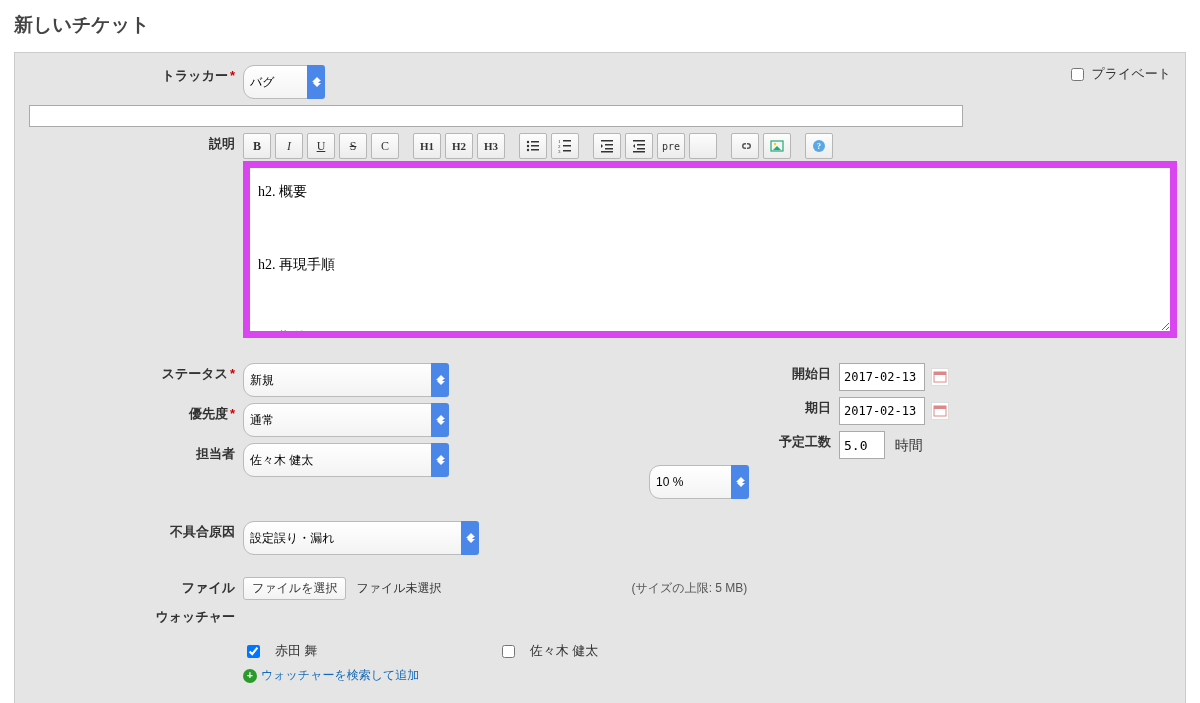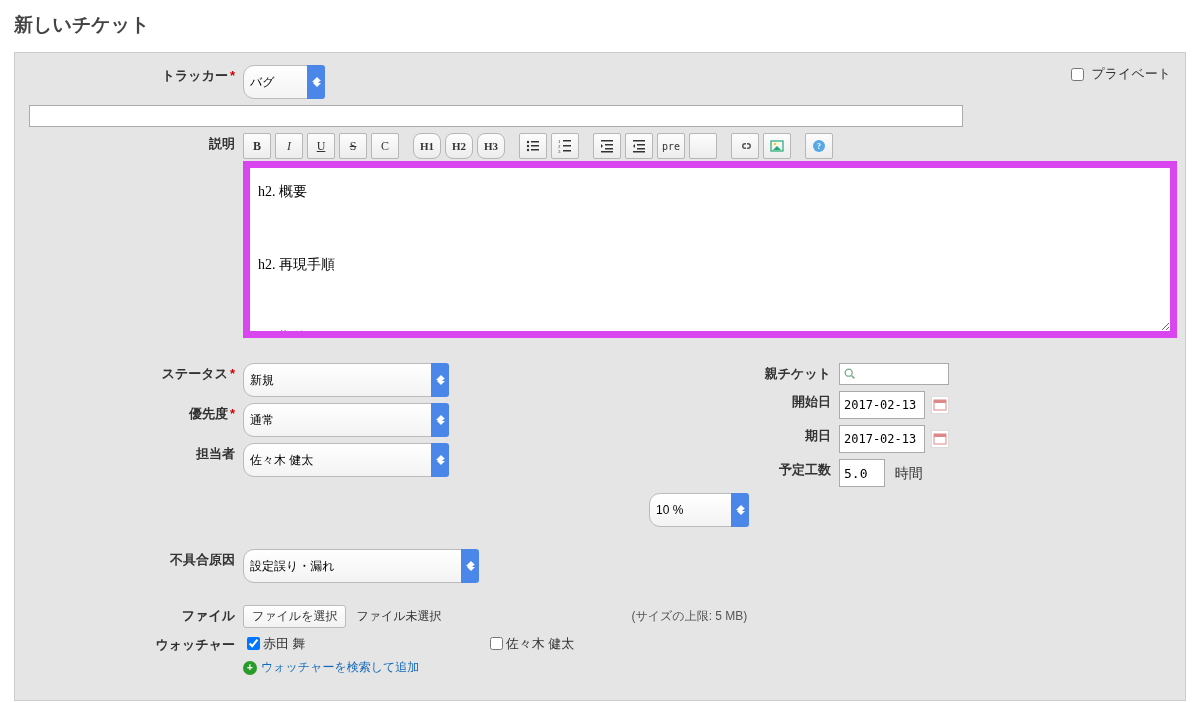--- a/index.html
+++ b/index.html
@@ -103,21 +103,21 @@
     background: linear-gradient(#fdfdfd,#ececec);
     border-radius: 2px;
     display: inline-flex;
     align-items: center;
     justify-content: center;
     font-size: 12px;
     font-family: Georgia, serif;
     color: #333;
     cursor: pointer;
   }
-  .tb-btn.h { font-weight: bold; font-size: 11px; border-radius: 8px;}
+  .tb-btn.h { font-weight: bold; font-size: 11px;}
   .tb-sep { width: 6px; }
   textarea.desc {
     width: 934px;
     height: 177px;
     border: 7px solid #d946ef;
     padding: 6px 8px;
     font-size: 14px;
     font-family: Liberation Serif, serif;
     resize: both;
     line-height: 2.6;
@@ -160,21 +160,21 @@
     border:1px solid #bbb;
     background:linear-gradient(#fff,#f2f2f2);
     border-radius:3px;
     padding: 2px 8px;
     font-size:12px;
     cursor:pointer;
   }
   .file-status { font-size:12px; color:#333;}
   .hint { color:#555; font-size:12px; margin-left: 180px;}
   .watchers { display:flex; gap: 180px; align-items:center;}
-  .watcher-item { display:flex; align-items:center; gap:0;}
+  .watcher-item { display:flex; gap:12px;margin-top:36px;}
   .add-watcher { margin-top:6px; display:flex; align-items:center; gap:4px;}
   .add-watcher a { color:#1469b8; text-decoration:none; font-size:12px;}
   .plus-ico { width:14px; height:14px; background:#2a9b2a; border-radius:50%; display:inline-flex;align-items:center;justify-content:center;color:#fff;font-size:10px;font-weight:bold;line-height:1;}
   .gap-v { height: 16px; }
   .tb-btn svg { width:16px;height:16px;}
 </style>
 </head>
 <body>
 
 <h2 class="page-title">新しいチケット</h2>
@@ -312,32 +312,20 @@
       <div class="row">
         <div class="label-col">担当者</div>
         <div class="field-col">
           <span class="select-wrap"><select class="apple-select" style="width:206px"><option>佐々木 健太</option></select><span class="select-caret-double"></span></span>
         </div>
       </div>
     </div>
 
     <div class="colR">
       <div class="row">
-        <div class="label-col">親チケット</div>
-        <div class="field-col">
-          <span class="search-wrap">
-            <svg viewBox="0 0 16 16">
-                <circle cx="6.5" cy="6.5" r="4" fill="none" stroke="#7a8" stroke-width="1.5"></circle>
-                <line x1="10" y1="10" x2="13" y2="13" stroke="#7a8" stroke-width="1.8"></line>
-              </svg>
-            <input type="text" class="search-icon-input" value="" style="">
-          </span>
-        </div>
-      </div>
-      <div class="row">
         <div class="label-col">開始日</div>
         <div class="field-col date-wrap">
           <input type="text" class="short" value="2017-02-13" style="">
           <span class="cal-icon">
               <svg width="14" height="14" viewBox="0 0 14 14">
                 <rect x="1" y="2" width="12" height="10" fill="#fff" stroke="#d88"></rect>
                 <rect x="1" y="2" width="12" height="3" fill="#d88"></rect>
               </svg>
             </span>
         </div>

